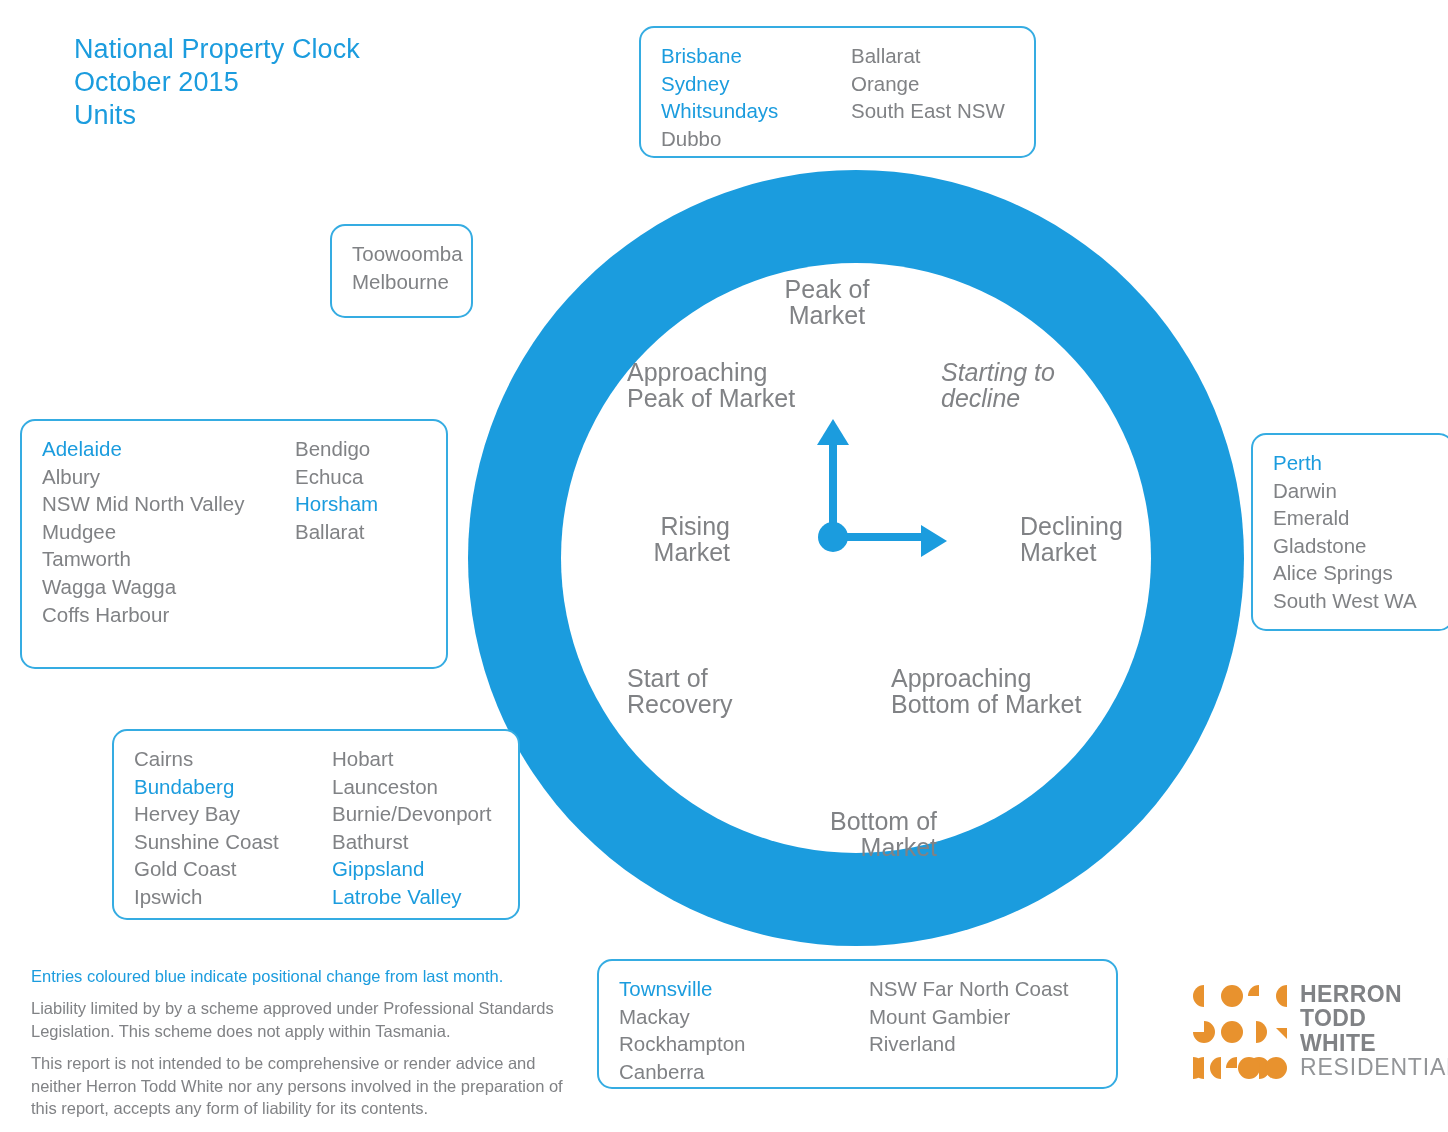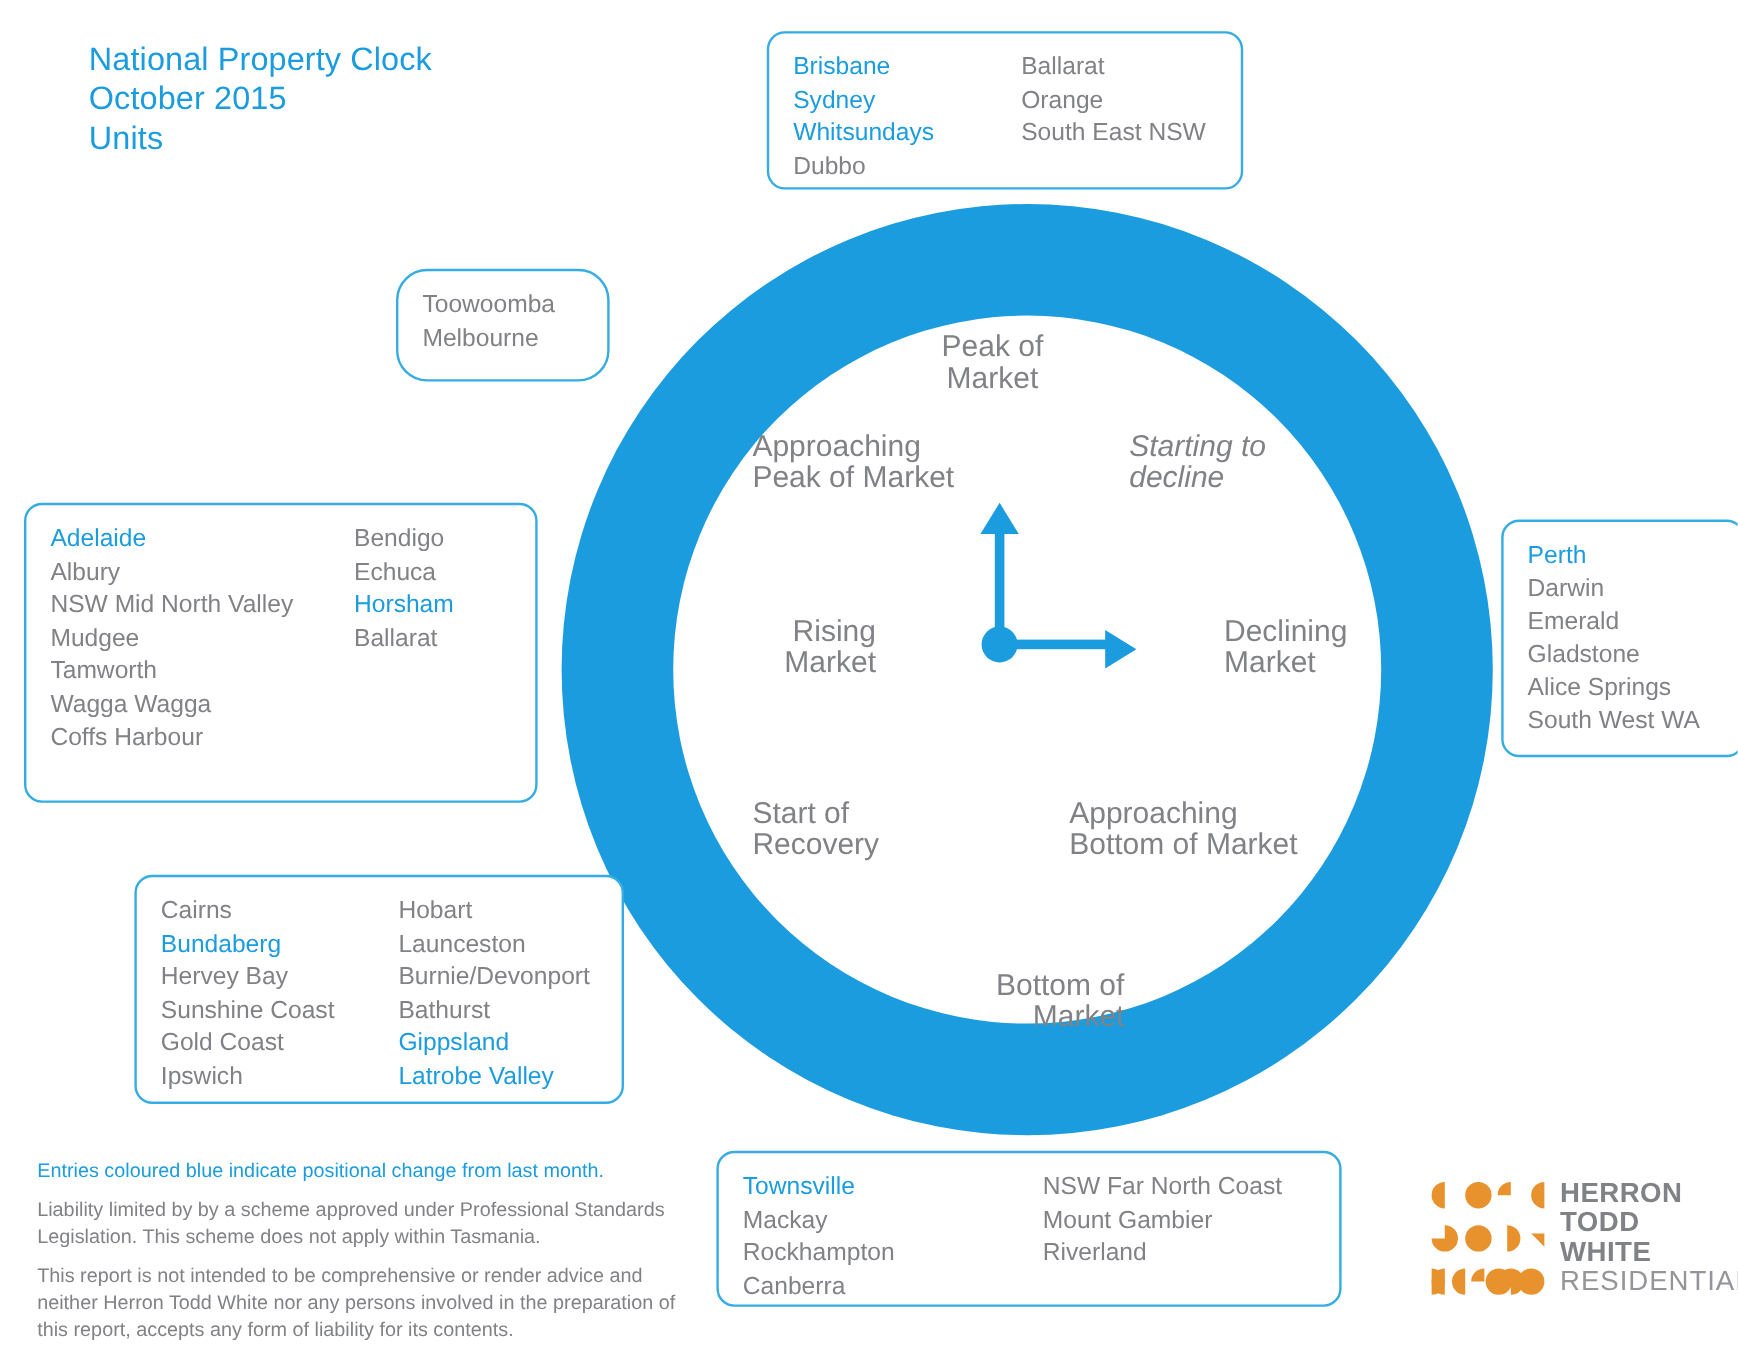--- a/index.html
+++ b/index.html
@@ -93,21 +93,21 @@
   .entry{
     font-size:20.5px;line-height:27.6px;
     color:#808285;
     white-space:nowrap;
   }
   .entry.blue{color:#1B9CDE;}
 
   #box-top{left:639px;top:26px;width:397px;height:132px;}
   #box-top .col1{width:190px;}
 
-  #box-toowoomba{left:330px;top:224px;width:178px;height:94px;border-radius:26px;}
+  #box-toowoomba{left:330px;top:224px;width:143px;height:94px;}
 
   #box-left{left:20px;top:419px;width:428px;height:250px;}
   #box-left .col1{width:253px;}
 
   #box-bottomleft{left:112px;top:729px;width:408px;height:191px;}
   #box-bottomleft .col1{width:198px;}
   #box-bottomleft .col2 .entry{overflow:visible;}
 
   #box-right{left:1251px;top:433px;width:203px;height:198px;}
 

